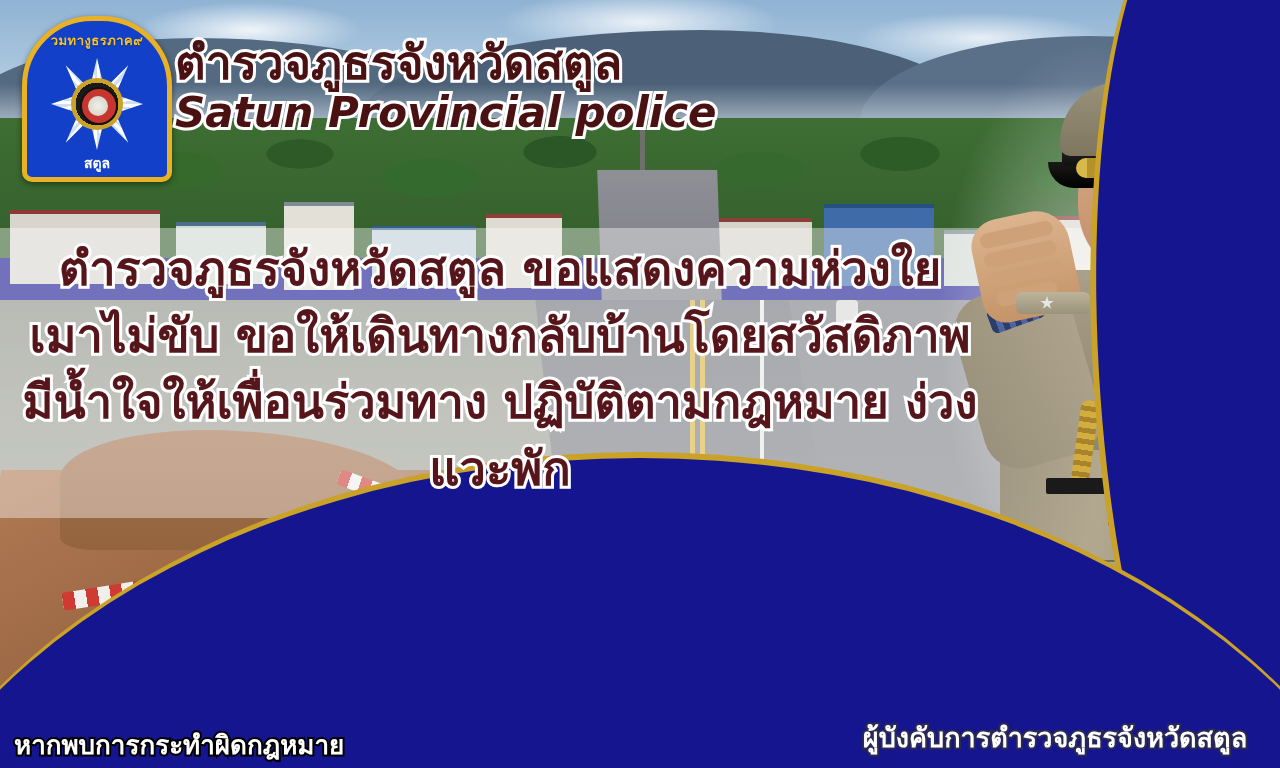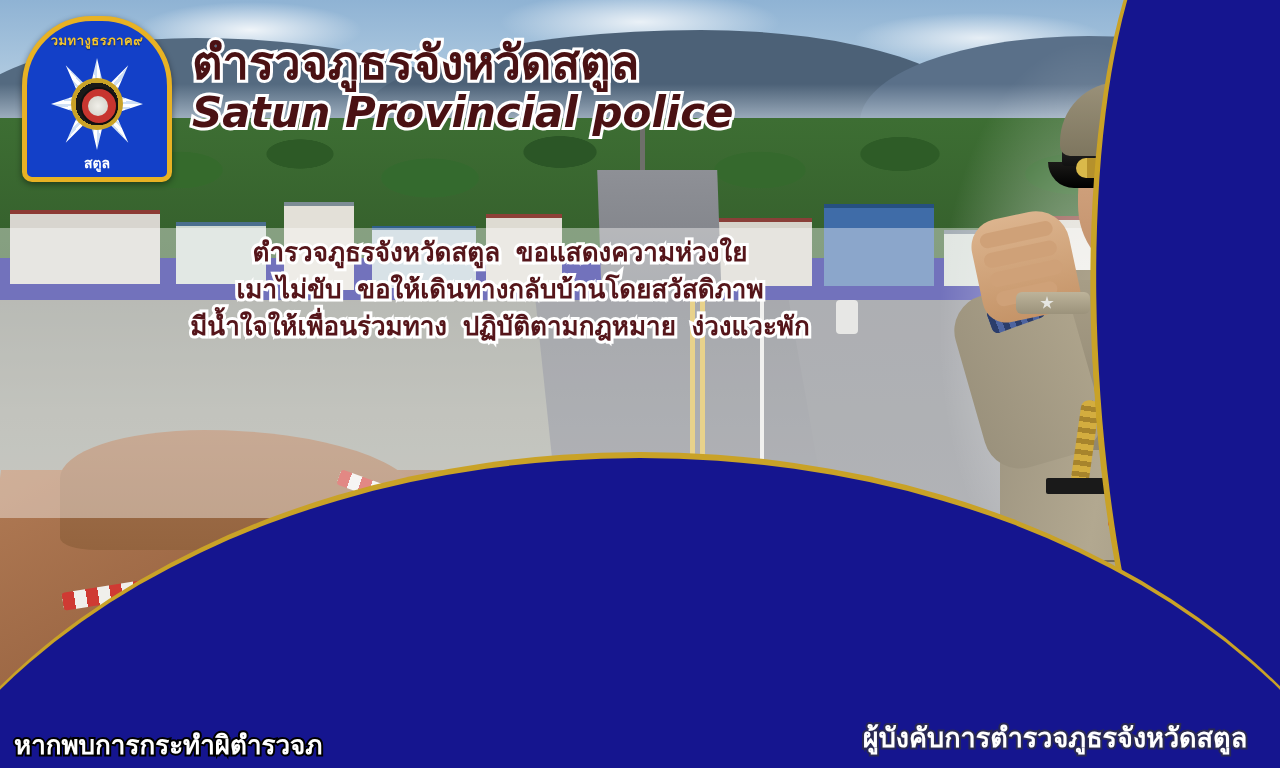--- a/index.html
+++ b/index.html
@@ -223,37 +223,37 @@
   }
   .badge-core{
     position:absolute;left:58px;top:71px;width:34px;height:34px;border-radius:50%;
     background:#c7352f;border:2px solid #111;
   }
   .badge-core::after{
     content:"";position:absolute;left:6px;top:7px;width:20px;height:20px;border-radius:50%;
     background:radial-gradient(#f0efe9,#cfcdc4);
   }
 
-  .hdr{position:absolute;left:192px;top:38px;width:700px;}
+  .hdr{position:absolute;left:175px;top:38px;width:700px;}
   .hdr-thai{
     font-size:47px;font-weight:bold;line-height:1.06;color:#4a1113;
     -webkit-text-stroke:6px #ffffff;paint-order:stroke fill;
     letter-spacing:0px;
   }
   .hdr-en{
     font-size:42px;font-weight:bold;font-style:italic;line-height:1.1;color:#4a1113;
     -webkit-text-stroke:6px #ffffff;paint-order:stroke fill;margin-top:2px;
   }
 
   .message{
     position:absolute;left:0;top:236px;width:1000px;text-align:center;
   }
   .msg-line{
-    font-size:26px;font-weight:bold;line-height:1.42;color:#55151a;
-    -webkit-text-stroke:6px #ffffff;paint-order:stroke fill;font-family:Liberation Mono, monospace;
+    font-size:47px;font-weight:bold;line-height:1.42;color:#55151a;
+    -webkit-text-stroke:6px #ffffff;paint-order:stroke fill;
   }
 
   .footer-left{
     position:absolute;left:14px;bottom:6px;width:880px;color:#ffffff;
   }
   .fl-line{
     font-size:26px;font-weight:bold;line-height:1.32;color:#ffffff;
     -webkit-text-stroke:4px #000000;paint-order:stroke fill;
   }
   .fl-line.small{font-size:24px;}
@@ -388,20 +388,20 @@
     <div class="hdr-en">Satun Provincial police</div>
   </div>
 
   <div class="message">
     <div class="msg-line thai">ตำรวจภูธรจังหวัดสตูล ขอแสดงความห่วงใย</div>
     <div class="msg-line thai">เมาไม่ขับ ขอให้เดินทางกลับบ้านโดยสวัสดิภาพ</div>
     <div class="msg-line thai">มีน้ำใจให้เพื่อนร่วมทาง ปฏิบัติตามกฎหมาย ง่วงแวะพัก</div>
   </div>
 
   <div class="footer-left">
-    <div class="fl-line thai">หากพบการกระทำผิตำรวจภ</div>
+    <div class="fl-line thai">หากพบการกระทำผิดกฎหมาย</div>
   </div>
 
   <div class="footer-right">
     <div class="fr-line thai">ผู้บังคับการตำรวจภูธรจังหวัดสตูล</div>
   </div>
 
 </div>
 
 </body></html>

